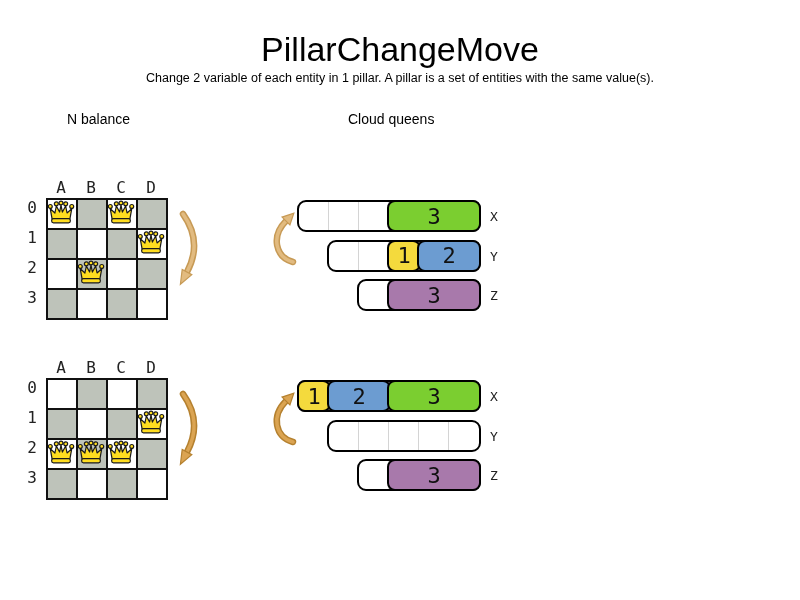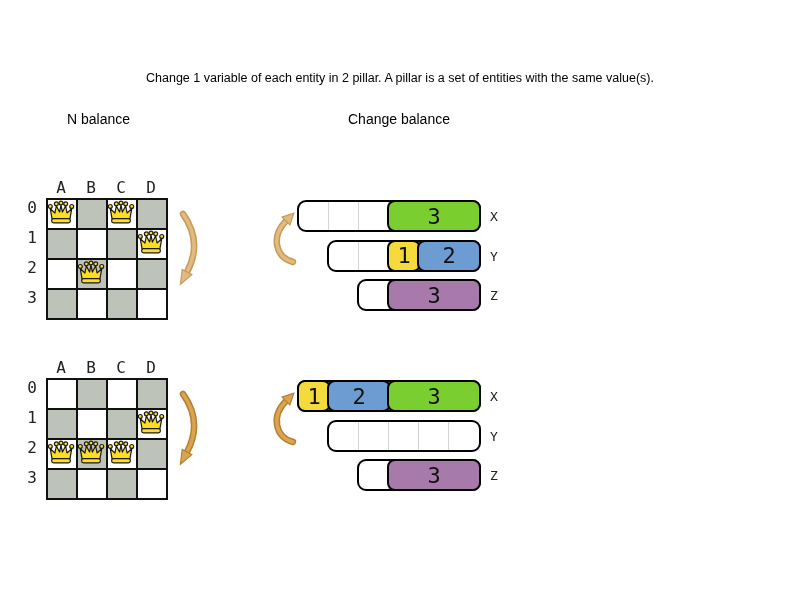--- a/index.html
+++ b/index.html
@@ -28,23 +28,24 @@
   .seg{position:absolute;top:-2px;height:32px;border:2px solid #000;border-radius:8px;
        box-sizing:border-box;display:flex;align-items:center;justify-content:center;
        font:22px "DejaVu Sans Mono",monospace;color:#111;}
   .bar-label{position:absolute;font:13px "DejaVu Sans Mono",monospace;color:#222;}
   .arrow{position:absolute;}
 </style>
 </head>
 <body>
 
 <div id="canvas" style="--green: #7bce30; --yellow: #f4da3d; --blue: #6c9cd1; --purple: #a879ab; --boardGray: #bec3ba; --queenYellow: #ffdd20; --arrowBeforeFill: #e2bb80; --arrowBeforeStroke: #c79a55; --arrowAfterFill: #dba452; --arrowAfterStroke: #b5812f;">
-  <div class="subtitle">Change 1 variable of each entity in 2 pillar. A pillar is a set of entities with the same value(s).</div>
+  <div class="title">PillarChangeMove</div>
+  <div class="subtitle">Change 2 variable of each entity in 1 pillar. A pillar is a set of entities with the same value(s).</div>
   <div class="section-label" style="left:67px;top:111px">N balance</div>
-  <div class="section-label" style="left:348px;top:111px">Change balance</div>
+  <div class="section-label" style="left:348px;top:111px">Cloud queens</div>
 
   <div class="scene scene-before" style="top:0">
     <div class="board">
         <div class="col-label" style="left:24px">A</div>
         <div class="col-label" style="left:54px">B</div>
         <div class="col-label" style="left:84px">C</div>
         <div class="col-label" style="left:114px">D</div>
         <div class="row-label" style="top:20px">0</div>
         <div class="row-label" style="top:50px">1</div>
         <div class="row-label" style="top:80px">2</div>

